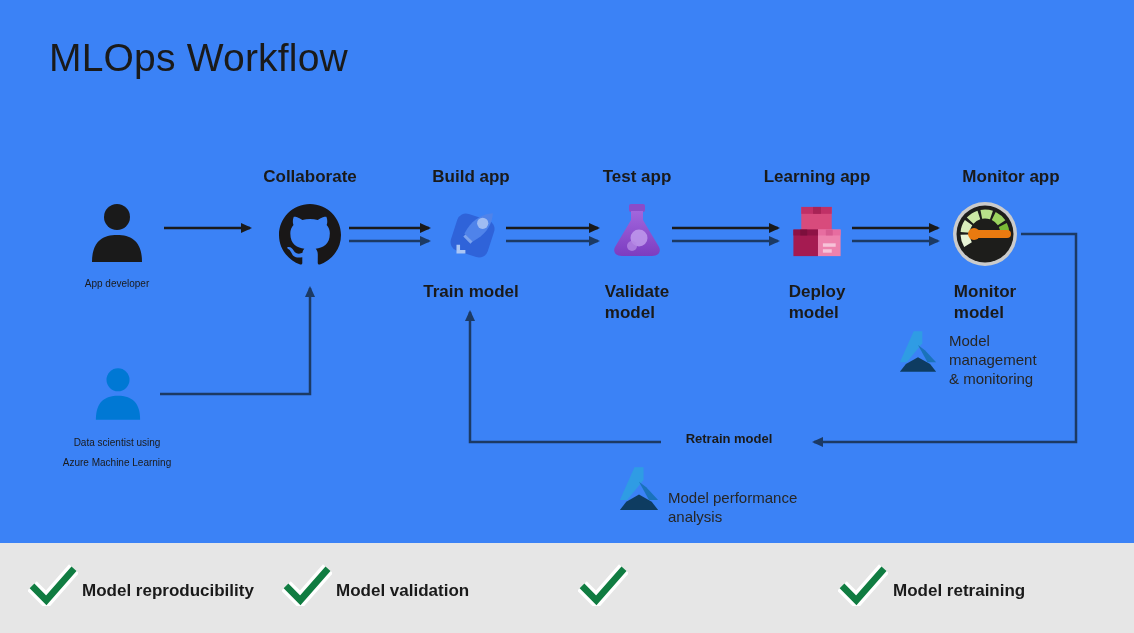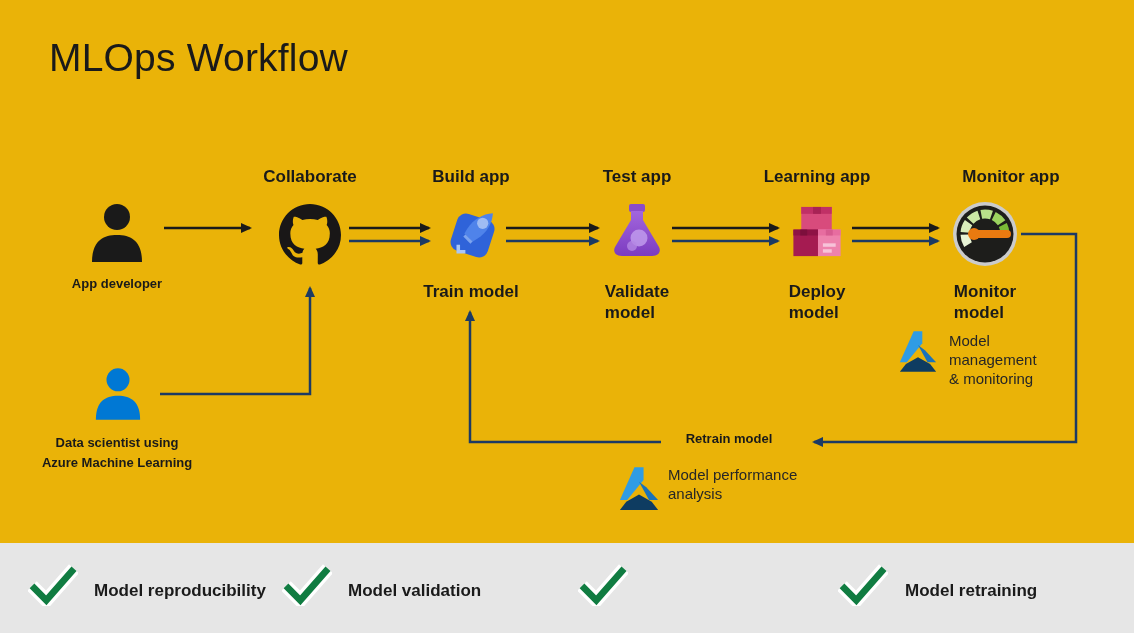--- a/index.html
+++ b/index.html
@@ -1,48 +1,48 @@
 <!DOCTYPE html>
 <html><head>
 <meta charset="utf-8">
 <style>
   html,body{margin:0;padding:0;background:#fff;}
   .canvas{
-    position:relative;width:1134px;height:633px;background:#eab308;
+    position:relative;width:1134px;height:633px;background:#3b82f6;
     font-family:"Liberation Sans","DejaVu Sans",sans-serif;color:#1a1a1a;overflow:hidden;
   }
   .title{
     position:absolute;left:49px;top:36px;font-size:39px;font-weight:300;
     letter-spacing:0.2px;color:#1a1a1a;
   }
   .stage-label{
     position:absolute;top:167px;transform:translateX(-50%);
     font-size:17px;font-weight:700;white-space:nowrap;
   }
   .model-label{
     position:absolute;transform:translateX(-50%);
     font-size:17px;font-weight:700;line-height:21px;white-space:nowrap;
   }
   .actor-label{
     position:absolute;transform:translateX(-50%);text-align:center;
-    font-size:13px;font-weight:700;line-height:20px;white-space:nowrap;
+    font-size:10px;font-weight:400;line-height:20px;white-space:nowrap;
   }
   .annotation{
     position:absolute;font-size:15px;font-weight:400;line-height:19px;color:#262626;
   }
   .retrain-label{
     position:absolute;transform:translateX(-50%);font-size:13px;font-weight:700;white-space:nowrap;
   }
   .icon{position:absolute;}
   .arrows{position:absolute;left:0;top:0;}
   .footer{
     position:absolute;left:0;top:543px;width:1134px;height:90px;background:#e6e6e6;
   }
   .footer-label{
-    position:absolute;top:581px;font-size:17px;font-weight:700;white-space:nowrap;margin-left:12px;
+    position:absolute;top:581px;font-size:17px;font-weight:700;white-space:nowrap;
   }
   .check{position:absolute;top:564px;}
 </style>
 </head>
 <body>
 
 <div class="canvas">
 
   <div class="title">MLOps Workflow</div>
 
@@ -170,21 +170,21 @@
     <div>&amp; monitoring</div>
   </div>
 
   <div class="retrain-label" style="left:729px;top:431px">Retrain model</div>
 
   <svg class="icon" style="left:619px;top:467px" width="40" height="44" viewBox="0 0 44 48">
     <polygon points="17,0 27,0 27,14 9,36 1,36" fill="#2f9ce4"></polygon>
     <polygon points="22,16 30,22 43,36 33,36" fill="#1a72ba"></polygon>
     <polygon points="1,47 43,47 36,38 22,30 8,38" fill="#0e3c61"></polygon>
   </svg>
-  <div class="annotation" style="left:668px;top:465px">
+  <div class="annotation" style="left:668px;top:488px">
     <div>Model performance</div>
     <div>analysis</div>
   </div>
 
   <div class="footer"></div>
 
   <svg class="check" style="left:28px" width="50" height="42" viewBox="0 0 52 44">
     <path d="M4 23 L19 38 L48 5" fill="none" stroke="#ffffff" stroke-width="14"></path>
     <path d="M4 23 L19 38 L48 5" fill="none" stroke="#107c41" stroke-width="7"></path>
   </svg>

